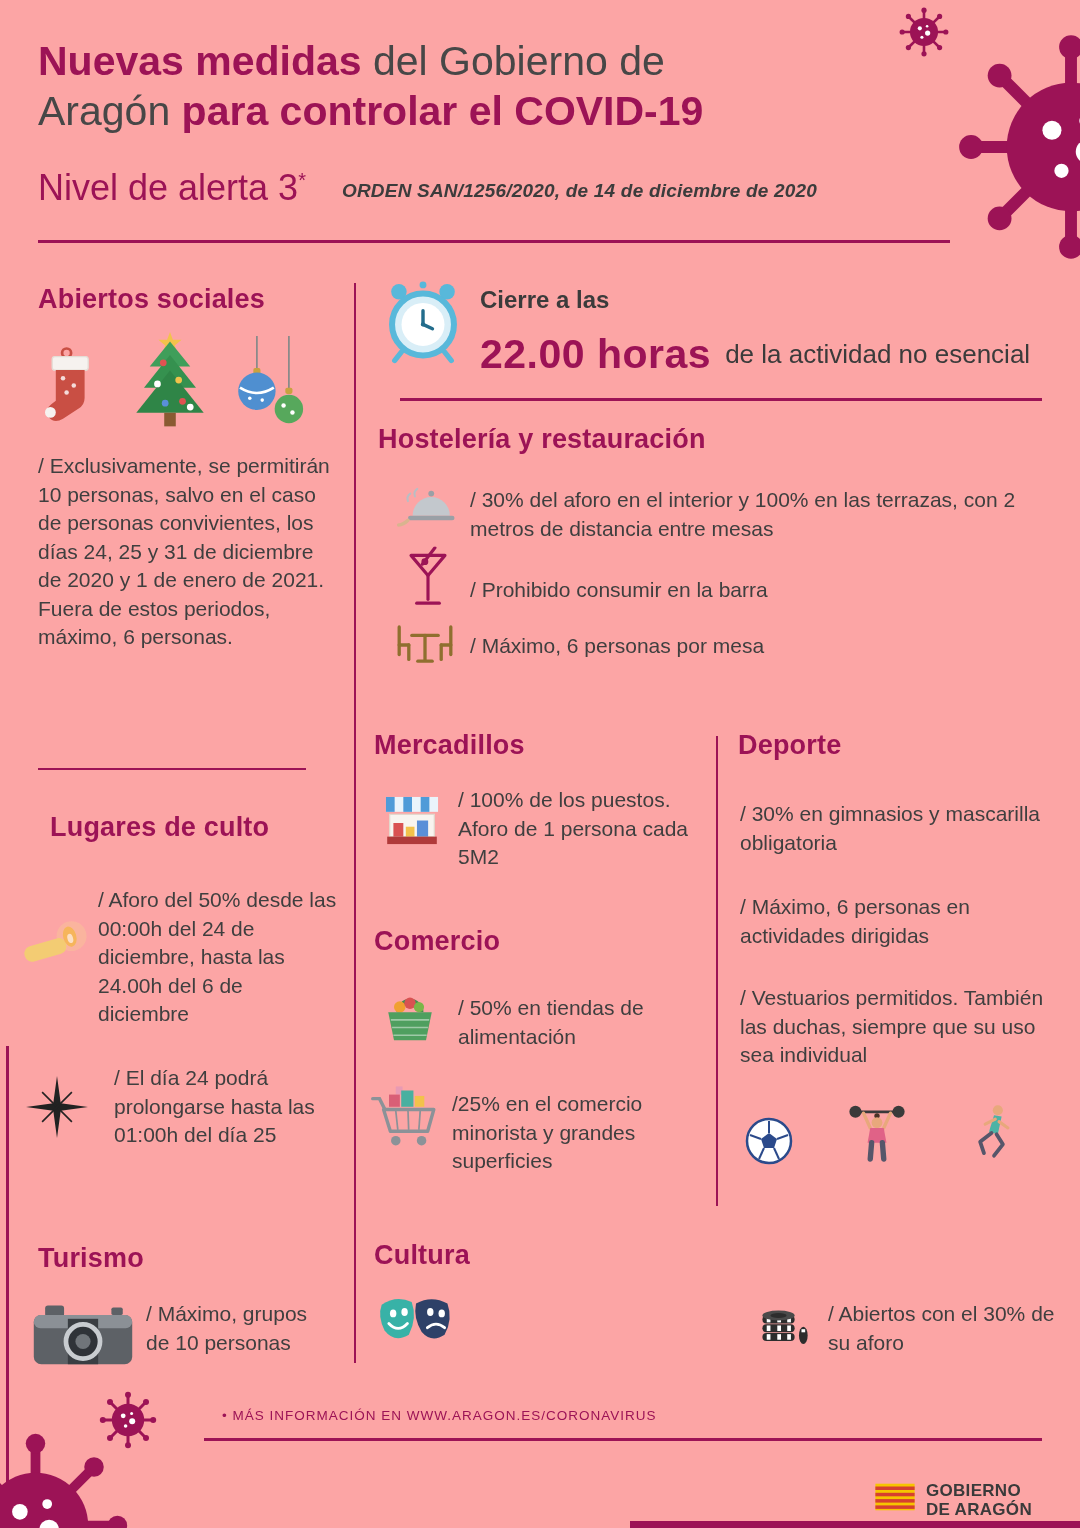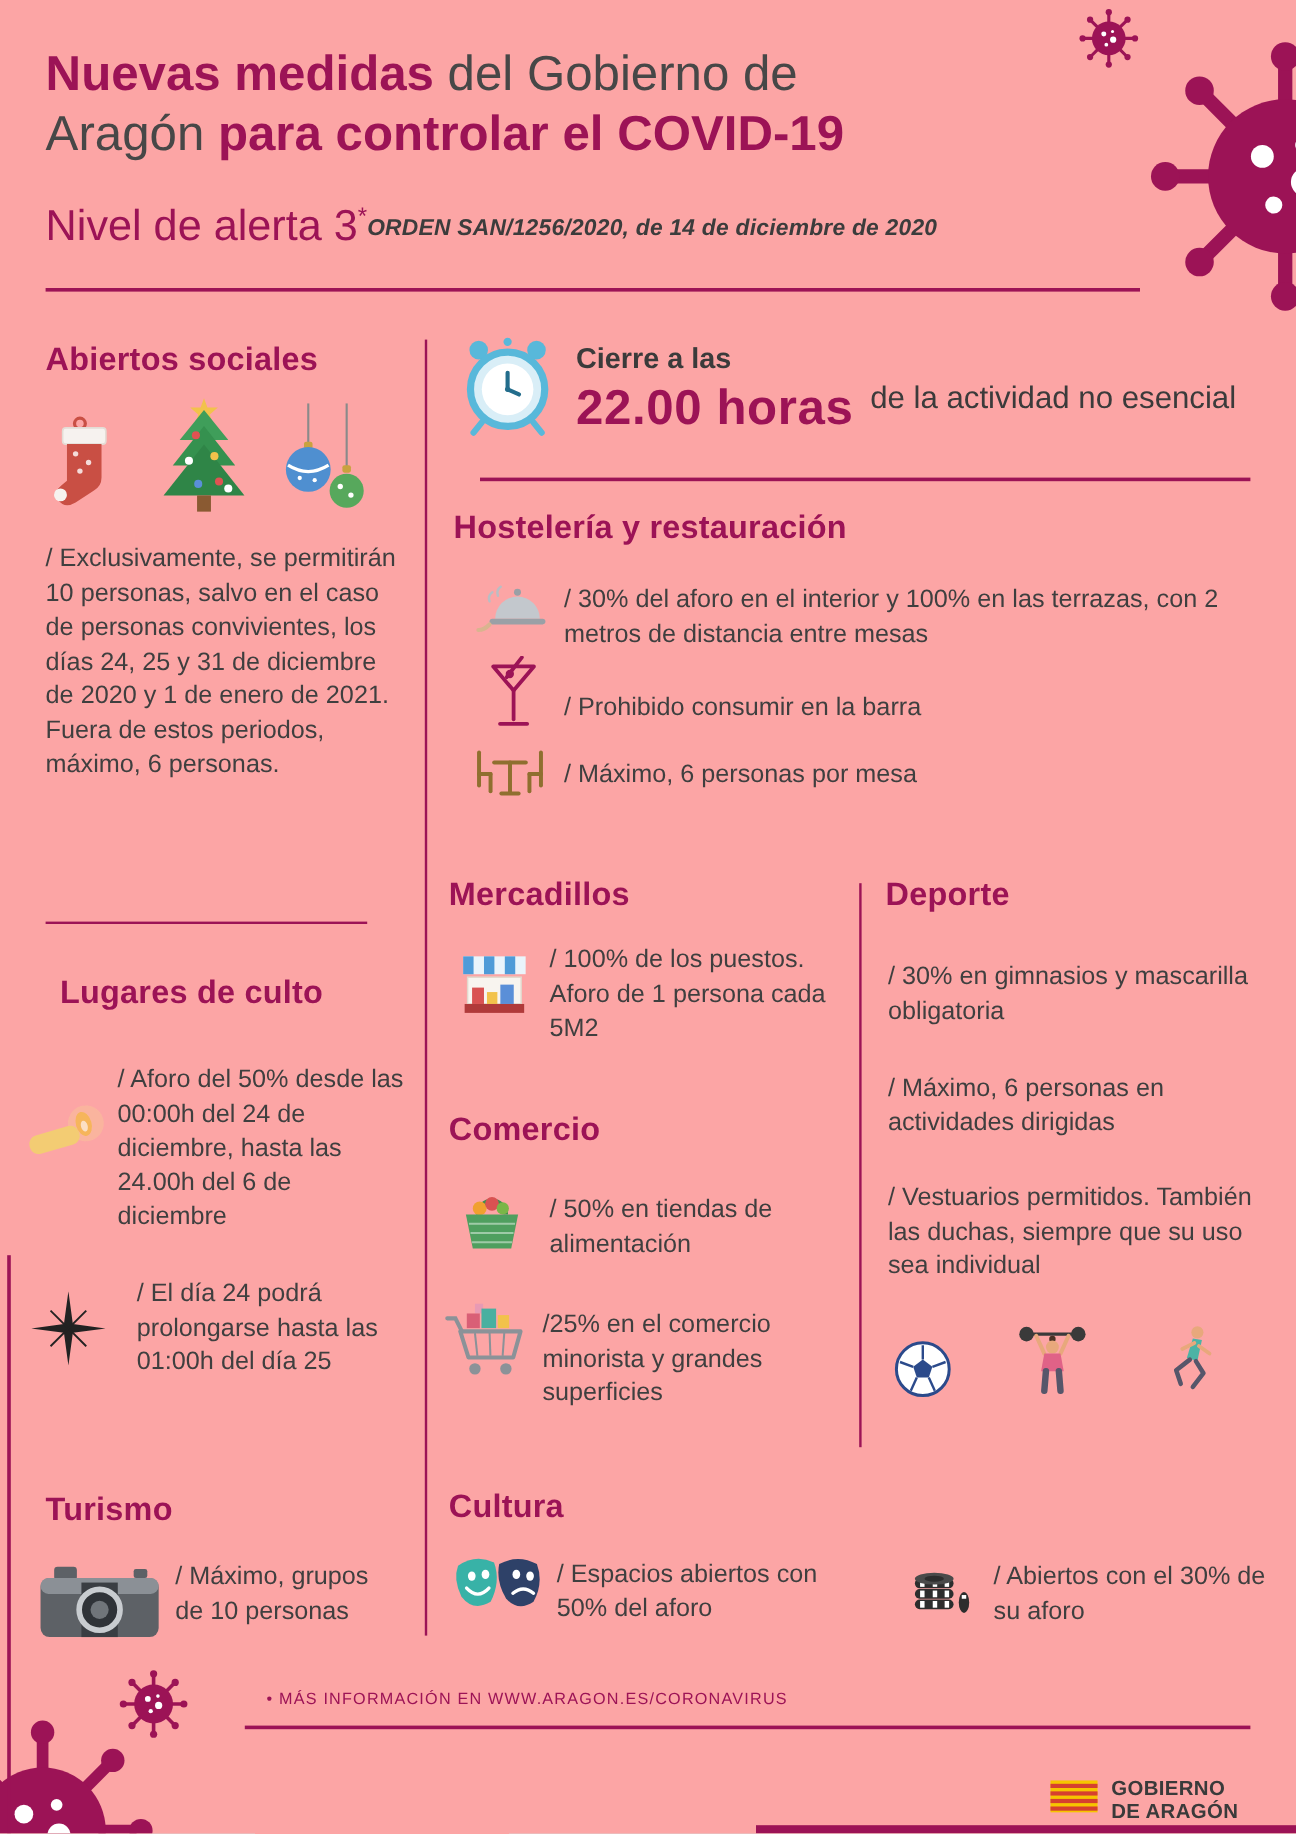--- a/index.html
+++ b/index.html
@@ -9,21 +9,21 @@
   .abs{position:absolute}
   .heading{font-size:27px;font-weight:700;color:var(--accent);letter-spacing:.2px}
   .body-text{font-size:21px;line-height:1.36;color:#3f3f3f}
   .sb{font-weight:400}
   .sa{color:var(--accent)}
   .rule-h{background:var(--accent)}
   .rule-v{background:var(--accent)}
 
   #title{left:38px;top:36px;width:880px;font-size:41px;line-height:1.22;font-weight:400;color:#474747}
   #title .sb{font-weight:800}
-  #alert-row{left:38px;top:168px;display:flex;align-items:flex-end;}
+  #alert-row{left:38px;top:168px;display:flex;align-items:flex-end;gap:36px}
   #alert-level{font-size:36px;color:var(--accent);line-height:1.1}
   #alert-level sup{font-size:20px}
   #order-ref{font-size:19px;font-style:italic;font-weight:700;color:#3c3c3c;padding-bottom:6px;letter-spacing:.2px}
   #header-rule{left:38px;top:240px;width:912px;height:3px}
 
   #virus-top-small{left:898px;top:6px;width:52px;height:52px;color:var(--accent)}
   #virus-top-big{left:952px;top:28px;width:238px;height:238px;color:var(--accent)}
   #virus-bottom-small{left:98px;top:1390px;width:60px;height:60px;color:var(--accent)}
   #virus-bottom-big{left:-62px;top:1428px;width:195px;height:195px;color:var(--accent)}
 
@@ -44,21 +44,21 @@
   #camera-icon{left:30px;top:1296px;width:106px;height:74px}
   #turismo-item{left:146px;top:1300px;width:190px}
 
   #divider-main{left:354px;top:283px;width:2px;height:1080px}
   #divider-mid{left:716px;top:736px;width:2px;height:470px}
 
   
   #clock-icon{left:380px;top:276px;width:86px;height:90px}
   #closure{left:480px;top:286px}
   #closure-prefix{font-size:24px;font-weight:700;color:#3b3b3b}
-  #closure-line{display:flex;align-items:flex-start;gap:14px;margin-top:2px}
+  #closure-line{display:flex;align-items:center;gap:14px;margin-top:17px}
   #closure-time{font-size:41px;font-weight:800;color:var(--accent);letter-spacing:.5px}
   #closure-suffix{font-size:26px;font-weight:400;color:#3b3b3b}
   #closure-rule{left:400px;top:398px;width:642px;height:2.5px}
 
   
   #hosteleria-title{left:378px;top:424px}
   #cloche-icon{left:394px;top:484px;width:64px;height:50px}
   #hosteleria-i1{left:470px;top:486px;width:572px}
   #cocktail-icon{left:406px;top:546px;width:44px;height:64px;color:var(--accent)}
   #hosteleria-i2{left:470px;top:576px;width:572px}
@@ -455,21 +455,20 @@
   <p class="abs body-text" id="comercio-i1"><span>/ </span><span class="sb">50%</span><span> en </span><span class="sb">tiendas de alimentación</span></p>
   <svg class="abs" id="cart-icon" viewBox="0 0 112 100">
       <use href="#sym-cart"></use>
     </svg>
   <p class="abs body-text" id="comercio-i2"><span class="sb">/25%</span><span> en el </span><span class="sb">comercio minorista</span><span> y </span><span class="sb">grandes superficies</span></p>
 
   <h2 class="abs heading" id="cultura-title">Cultura</h2>
   <svg class="abs" id="masks-icon" viewBox="0 0 112 80">
       <use href="#sym-masks"></use>
     </svg>
-  <p class="abs body-text" id="cultura-item"><span class="sb">/ Espacios abiertos con 50%</span><span> del aforo</span></p>
 
   <h2 class="abs heading" id="deporte-title">Deporte</h2>
   <p class="abs body-text" id="deporte-i1"><span>/ </span><span class="sb">30% en gimnasios</span><span> y </span><span class="sb">mascarilla obligatoria</span></p>
   <p class="abs body-text" id="deporte-i2"><span>/ Máximo, </span><span class="sb">6 personas</span><span> en </span><span class="sb">actividades dirigidas</span></p>
   <p class="abs body-text" id="deporte-i3"><span>/ </span><span class="sb">Vestuarios</span><span> permitidos. También las </span><span class="sb">duchas, siempre que su uso sea individual</span></p>
   <div class="abs" id="sports-row">
     <svg id="ball-icon" viewBox="0 0 100 100">
         <use href="#sym-ball"></use>
       </svg>
     <svg id="lifter-icon" viewBox="0 0 92 100">

